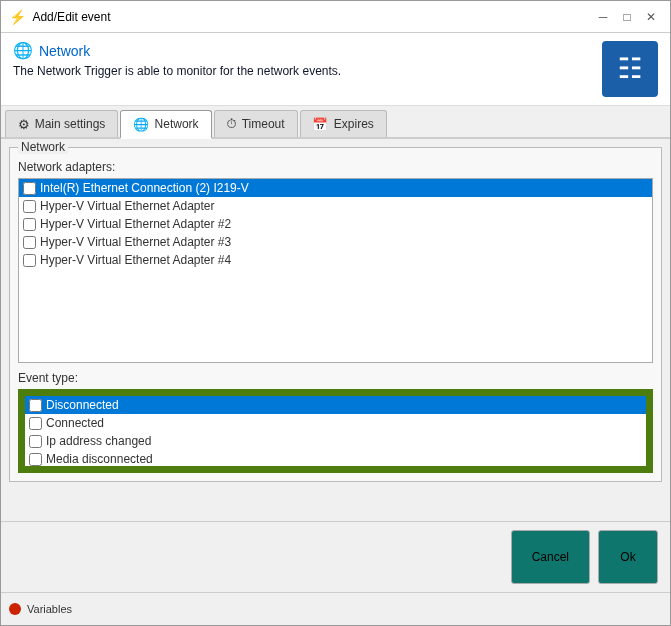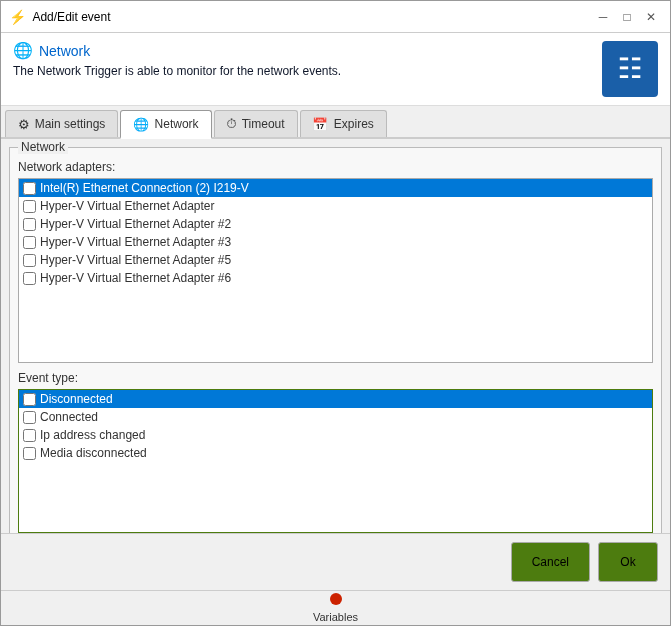--- a/index.html
+++ b/index.html
@@ -173,54 +173,53 @@
       width: 13px;
       height: 13px;
       flex-shrink: 0;
     }
 
     .event-type-section {
       margin-top: 8px;
     }
 
     .event-list-box {
-      border: 1px solid #4d7c0f;
-      background: #fff;
-      height: 144px;
+      border: 7px solid #4d7c0f;
+      background: #fff;
+      height: 84px;
       overflow-y: auto;
     }
 
     .footer {
       background: #f0f0f0;
       border-top: 1px solid #ccc;
       padding: 8px 12px;
       display: flex;
       justify-content: flex-end;
       gap: 8px;
       align-items: center;
     }
 
     .footer-btn {
-      padding: 12px 20px;
+      padding: 19px 20px;
       font-size: 12px;
       border: 1px solid #aaa;
-      background: #4d7c0f;
+      background: #0f766e;
       cursor: pointer;
       border-radius: 3px;
       min-width: 60px;
     }
 
     .status-bar {
       background: #f0f0f0;
       border-top: 1px solid #ccc;
-      padding: 2px 8px;
+      padding: 10px 8px;
       display: flex;
       align-items: center;
       gap: 6px;
-      flex-direction: column;
     }
 
     .status-icon {
       width: 12px;
       height: 12px;
       background: #cc2200;
       border-radius: 50%;
       flex-shrink: 0;
     }
 
@@ -319,25 +318,21 @@
             <div class="list-item">
               <input type="checkbox" style="">
               <span>Hyper-V Virtual Ethernet Adapter #2</span>
             </div>
             <div class="list-item">
               <input type="checkbox" style="">
               <span>Hyper-V Virtual Ethernet Adapter #3</span>
             </div>
             <div class="list-item">
               <input type="checkbox" style="">
-              <span>Hyper-V Virtual Ethernet Adapter #5</span>
-            </div>
-            <div class="list-item">
-              <input type="checkbox" style="">
-              <span>Hyper-V Virtual Ethernet Adapter #6</span>
+              <span>Hyper-V Virtual Ethernet Adapter #4</span>
             </div>
           </div>
 
         <div class="event-type-section">
           <div class="list-label">Event type:</div>
           <div class="event-list-box" id="events-list">
           <div class="list-item selected">
                 <input type="checkbox" style="">
                 <span>Disconnected</span>
               </div>

